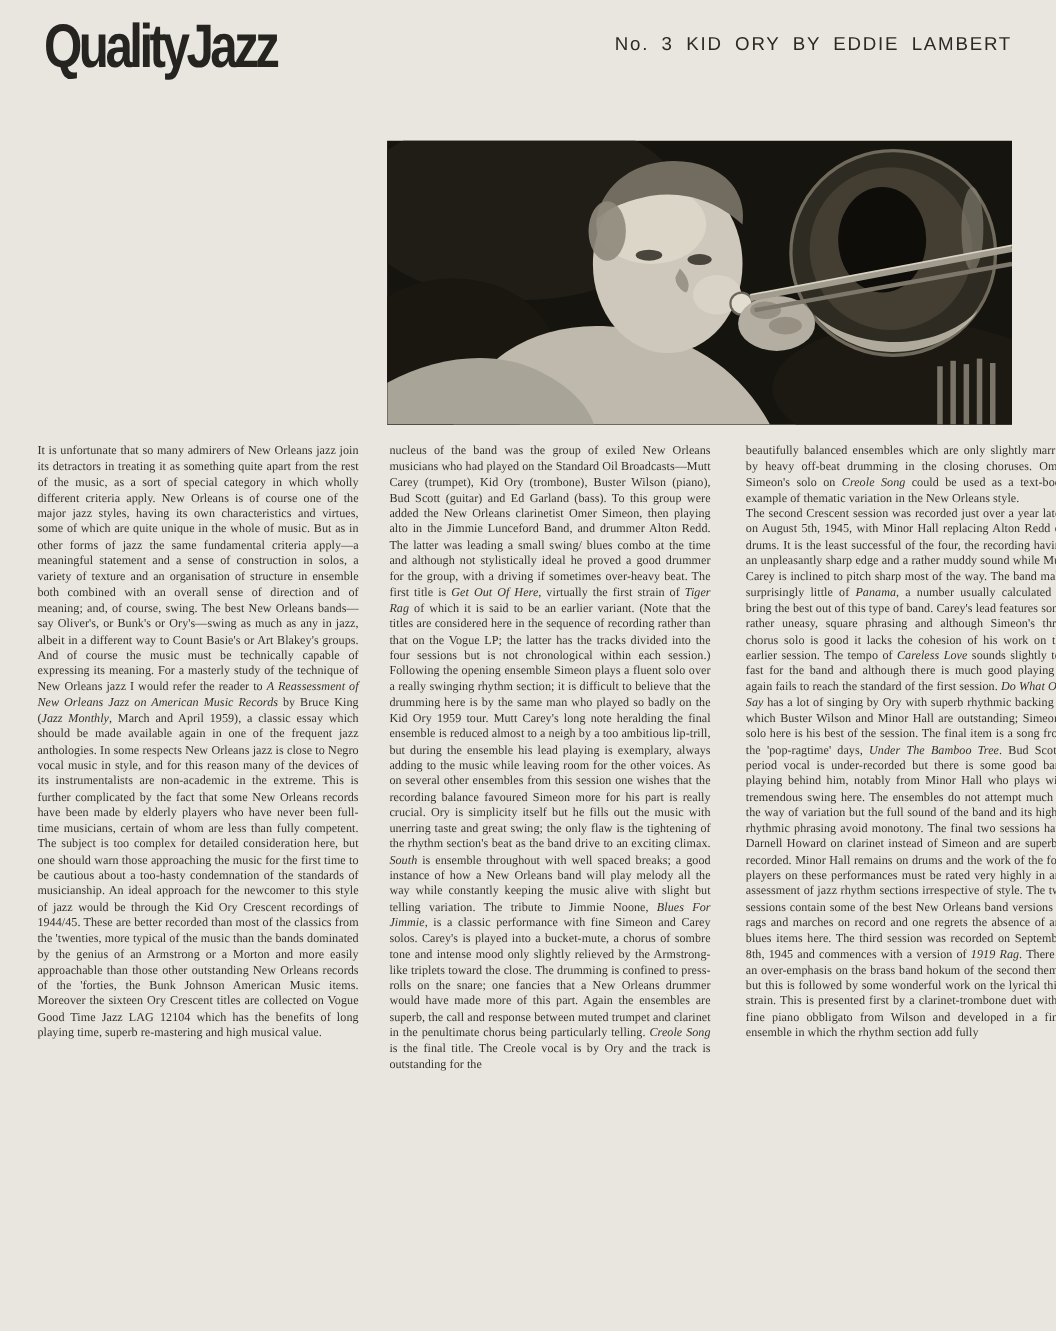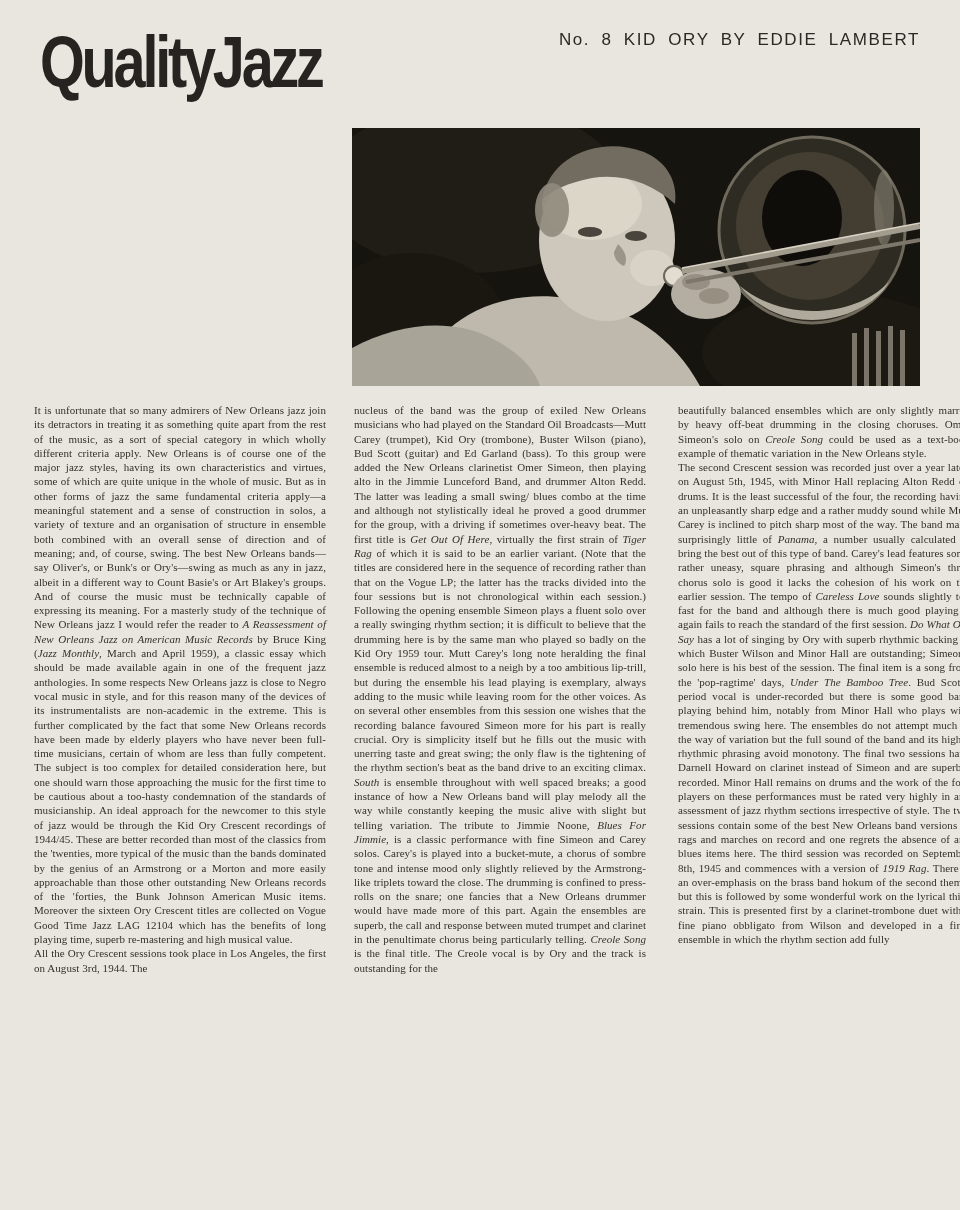--- a/index.html
+++ b/index.html
@@ -15,25 +15,25 @@
     overflow: hidden;
   }
   .page {
     position: absolute;
     inset: 0;
   }
   
   .logo {
     position: absolute;
     left: 40px;
-    top: 26px;
+    top: 14px;
     color: #262420;
     font-family: "Liberation Sans", sans-serif;
     font-weight: bold;
-    font-size: 72px;
+    font-size: 56px;
     letter-spacing: -4px;
     line-height: 1;
     white-space: nowrap;
   }
   .logo-inner {
     display: inline-block;
     transform: scaleX(0.80);
     transform-origin: 0 50%;
   }
   .issue-line {
@@ -82,21 +82,21 @@
   .column i { font-style: italic; }
 </style>
 </head>
 <body>
 
 <div class="page">
 
   <div class="logo">
     <span class="logo-inner">QualityJazz</span>
   </div>
-  <div class="issue-line">No. 8 KID ORY BY EDDIE LAMBERT</div>
+  <div class="issue-line">No. 3 KID ORY BY EDDIE LAMBERT</div>
 
   <div class="photo">
     <svg width="568" height="258" viewBox="0 0 568 258">
       <rect x="0" y="0" width="568" height="258" fill="#16140f"></rect>
 
       <ellipse cx="120" cy="60" rx="150" ry="85" fill="#201d16"></ellipse>
       <ellipse cx="60" cy="200" rx="95" ry="75" fill="#1a1711"></ellipse>
       <ellipse cx="480" cy="225" rx="130" ry="60" fill="#1c1912"></ellipse>
 
       <g>
@@ -138,21 +138,20 @@
         <rect x="524" y="203" width="5" height="55" fill="#9a9486" opacity="0.75"></rect>
         <rect x="536" y="198" width="5" height="60" fill="#9a9486" opacity="0.75"></rect>
         <rect x="548" y="202" width="5" height="56" fill="#9a9486" opacity="0.75"></rect>
       </g>
     </svg>
   </div>
 
   <div class="columns">
     <div class="column column-1">
         <p>It is unfortunate that so many admirers of New Orleans jazz join its detractors in treating it as something quite apart from the rest of the music, as a sort of special category in which wholly different criteria apply. New Orleans is of course one of the major jazz styles, having its own characteristics and virtues, some of which are quite unique in the whole of music. But as in other forms of jazz the same fundamental criteria apply—a meaningful statement and a sense of construction in solos, a variety of texture and an organisation of structure in ensemble both combined with an overall sense of direction and of meaning; and, of course, swing. The best New Orleans bands—say Oliver's, or Bunk's or Ory's—swing as much as any in jazz, albeit in a different way to Count Basie's or Art Blakey's groups. And of course the music must be technically capable of expressing its meaning. For a masterly study of the technique of New Orleans jazz I would refer the reader to <i>A Reassessment of New Orleans Jazz on American Music Records</i> by Bruce King (<i>Jazz Monthly</i>, March and April 1959), a classic essay which should be made available again in one of the frequent jazz anthologies. In some respects New Orleans jazz is close to Negro vocal music in style, and for this reason many of the devices of its instrumentalists are non-academic in the extreme. This is further complicated by the fact that some New Orleans records have been made by elderly players who have never been full-time musicians, certain of whom are less than fully competent. The subject is too complex for detailed consideration here, but one should warn those approaching the music for the first time to be cautious about a too-hasty condemnation of the standards of musicianship. An ideal approach for the newcomer to this style of jazz would be through the Kid Ory Crescent recordings of 1944/45. These are better recorded than most of the classics from the 'twenties, more typical of the music than the bands dominated by the genius of an Armstrong or a Morton and more easily approachable than those other outstanding New Orleans records of the 'forties, the Bunk Johnson American Music items. Moreover the sixteen Ory Crescent titles are collected on Vogue Good Time Jazz LAG 12104 which has the benefits of long playing time, superb re-mastering and high musical value.</p>
-        <p>All the Ory Crescent sessions took place in Los Angeles, the first on August 3rd, 1944. The</p>
       </div>
     <div class="column column-2">
         <p>nucleus of the band was the group of exiled New Orleans musicians who had played on the Standard Oil Broadcasts—Mutt Carey (trumpet), Kid Ory (trombone), Buster Wilson (piano), Bud Scott (guitar) and Ed Garland (bass). To this group were added the New Orleans clarinetist Omer Simeon, then playing alto in the Jimmie Lunceford Band, and drummer Alton Redd. The latter was leading a small swing/ blues combo at the time and although not stylistically ideal he proved a good drummer for the group, with a driving if sometimes over-heavy beat. The first title is <i>Get Out Of Here</i>, virtually the first strain of <i>Tiger Rag</i> of which it is said to be an earlier variant. (Note that the titles are considered here in the sequence of recording rather than that on the Vogue LP; the latter has the tracks divided into the four sessions but is not chronological within each session.) Following the opening ensemble Simeon plays a fluent solo over a really swinging rhythm section; it is difficult to believe that the drumming here is by the same man who played so badly on the Kid Ory 1959 tour. Mutt Carey's long note heralding the final ensemble is reduced almost to a neigh by a too ambitious lip-trill, but during the ensemble his lead playing is exemplary, always adding to the music while leaving room for the other voices. As on several other ensembles from this session one wishes that the recording balance favoured Simeon more for his part is really crucial. Ory is simplicity itself but he fills out the music with unerring taste and great swing; the only flaw is the tightening of the rhythm section's beat as the band drive to an exciting climax. <i>South</i> is ensemble throughout with well spaced breaks; a good instance of how a New Orleans band will play melody all the way while constantly keeping the music alive with slight but telling variation. The tribute to Jimmie Noone, <i>Blues For Jimmie</i>, is a classic performance with fine Simeon and Carey solos. Carey's is played into a bucket-mute, a chorus of sombre tone and intense mood only slightly relieved by the Armstrong-like triplets toward the close. The drumming is confined to press-rolls on the snare; one fancies that a New Orleans drummer would have made more of this part. Again the ensembles are superb, the call and response between muted trumpet and clarinet in the penultimate chorus being particularly telling. <i>Creole Song</i> is the final title. The Creole vocal is by Ory and the track is outstanding for the</p>
       </div>
     <div class="column column-3">
         <p>beautifully balanced ensembles which are only slightly marred by heavy off-beat drumming in the closing choruses. Omer Simeon's solo on <i>Creole Song</i> could be used as a text-book example of thematic variation in the New Orleans style.</p>
         <p>The second Crescent session was recorded just over a year later, on August 5th, 1945, with Minor Hall replacing Alton Redd on drums. It is the least successful of the four, the recording having an unpleasantly sharp edge and a rather muddy sound while Mutt Carey is inclined to pitch sharp most of the way. The band make surprisingly little of <i>Panama</i>, a number usually calculated to bring the best out of this type of band. Carey's lead features some rather uneasy, square phrasing and although Simeon's three chorus solo is good it lacks the cohesion of his work on the earlier session. The tempo of <i>Careless Love</i> sounds slightly too fast for the band and although there is much good playing it again fails to reach the standard of the first session. <i>Do What Ory Say</i> has a lot of singing by Ory with superb rhythmic backing in which Buster Wilson and Minor Hall are outstanding; Simeon's solo here is his best of the session. The final item is a song from the 'pop-ragtime' days, <i>Under The Bamboo Tree</i>. Bud Scott's period vocal is under-recorded but there is some good band playing behind him, notably from Minor Hall who plays with tremendous swing here. The ensembles do not attempt much in the way of variation but the full sound of the band and its highly rhythmic phrasing avoid monotony. The final two sessions have Darnell Howard on clarinet instead of Simeon and are superbly recorded. Minor Hall remains on drums and the work of the four players on these performances must be rated very highly in any assessment of jazz rhythm sections irrespective of style. The two sessions contain some of the best New Orleans band versions of rags and marches on record and one regrets the absence of any blues items here. The third session was recorded on September 8th, 1945 and commences with a version of <i>1919 Rag</i>. There is an over-emphasis on the brass band hokum of the second theme, but this is followed by some wonderful work on the lyrical third strain. This is presented first by a clarinet-trombone duet with a fine piano obbligato from Wilson and developed in a final ensemble in which the rhythm section add fully</p>
       </div>
   </div>
 

